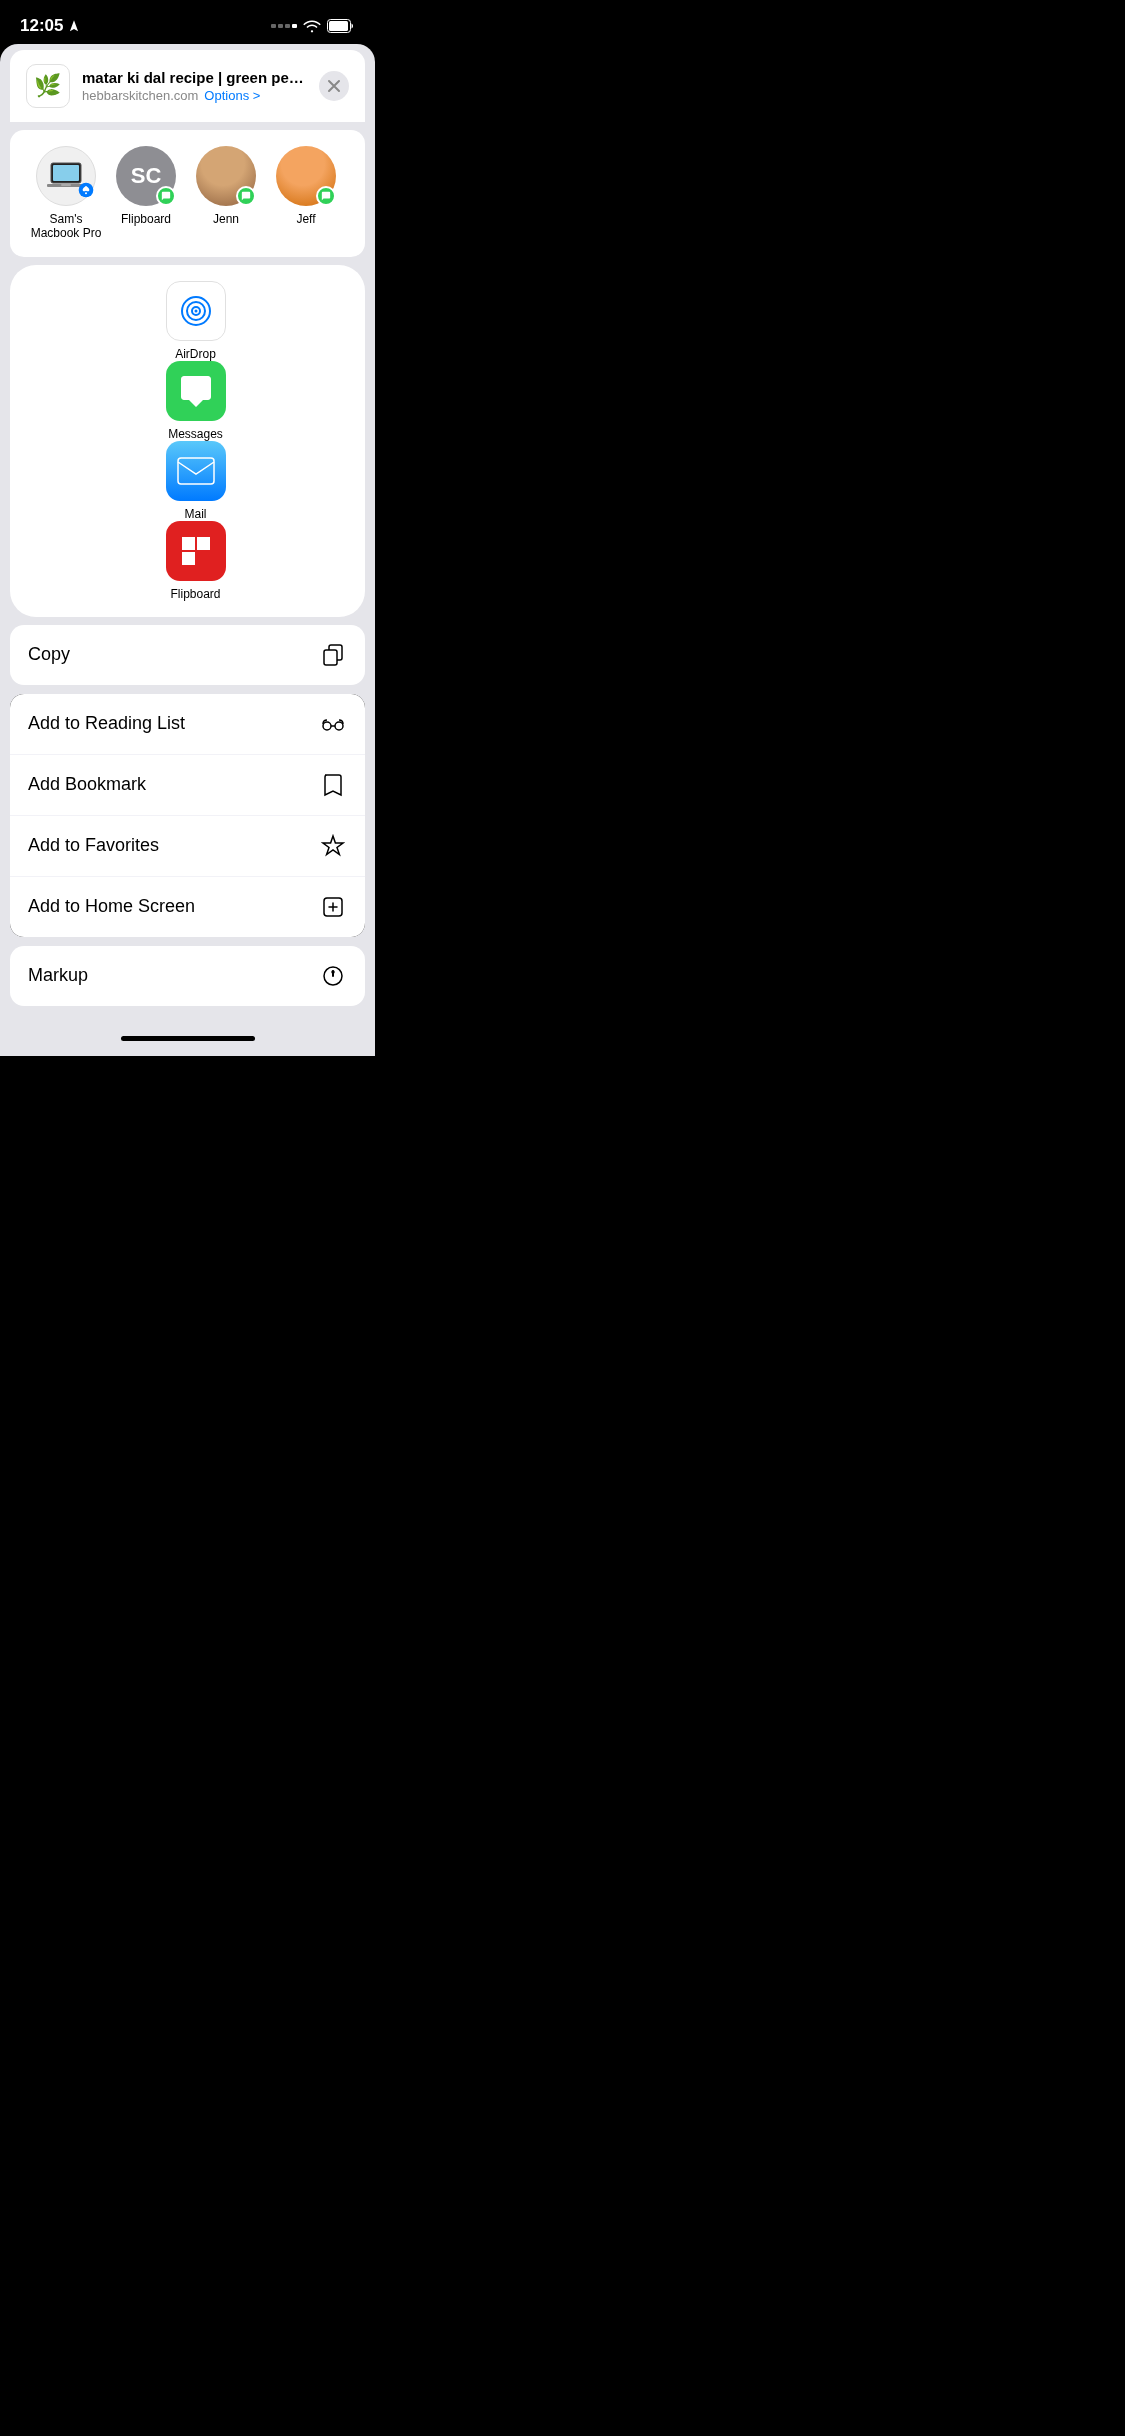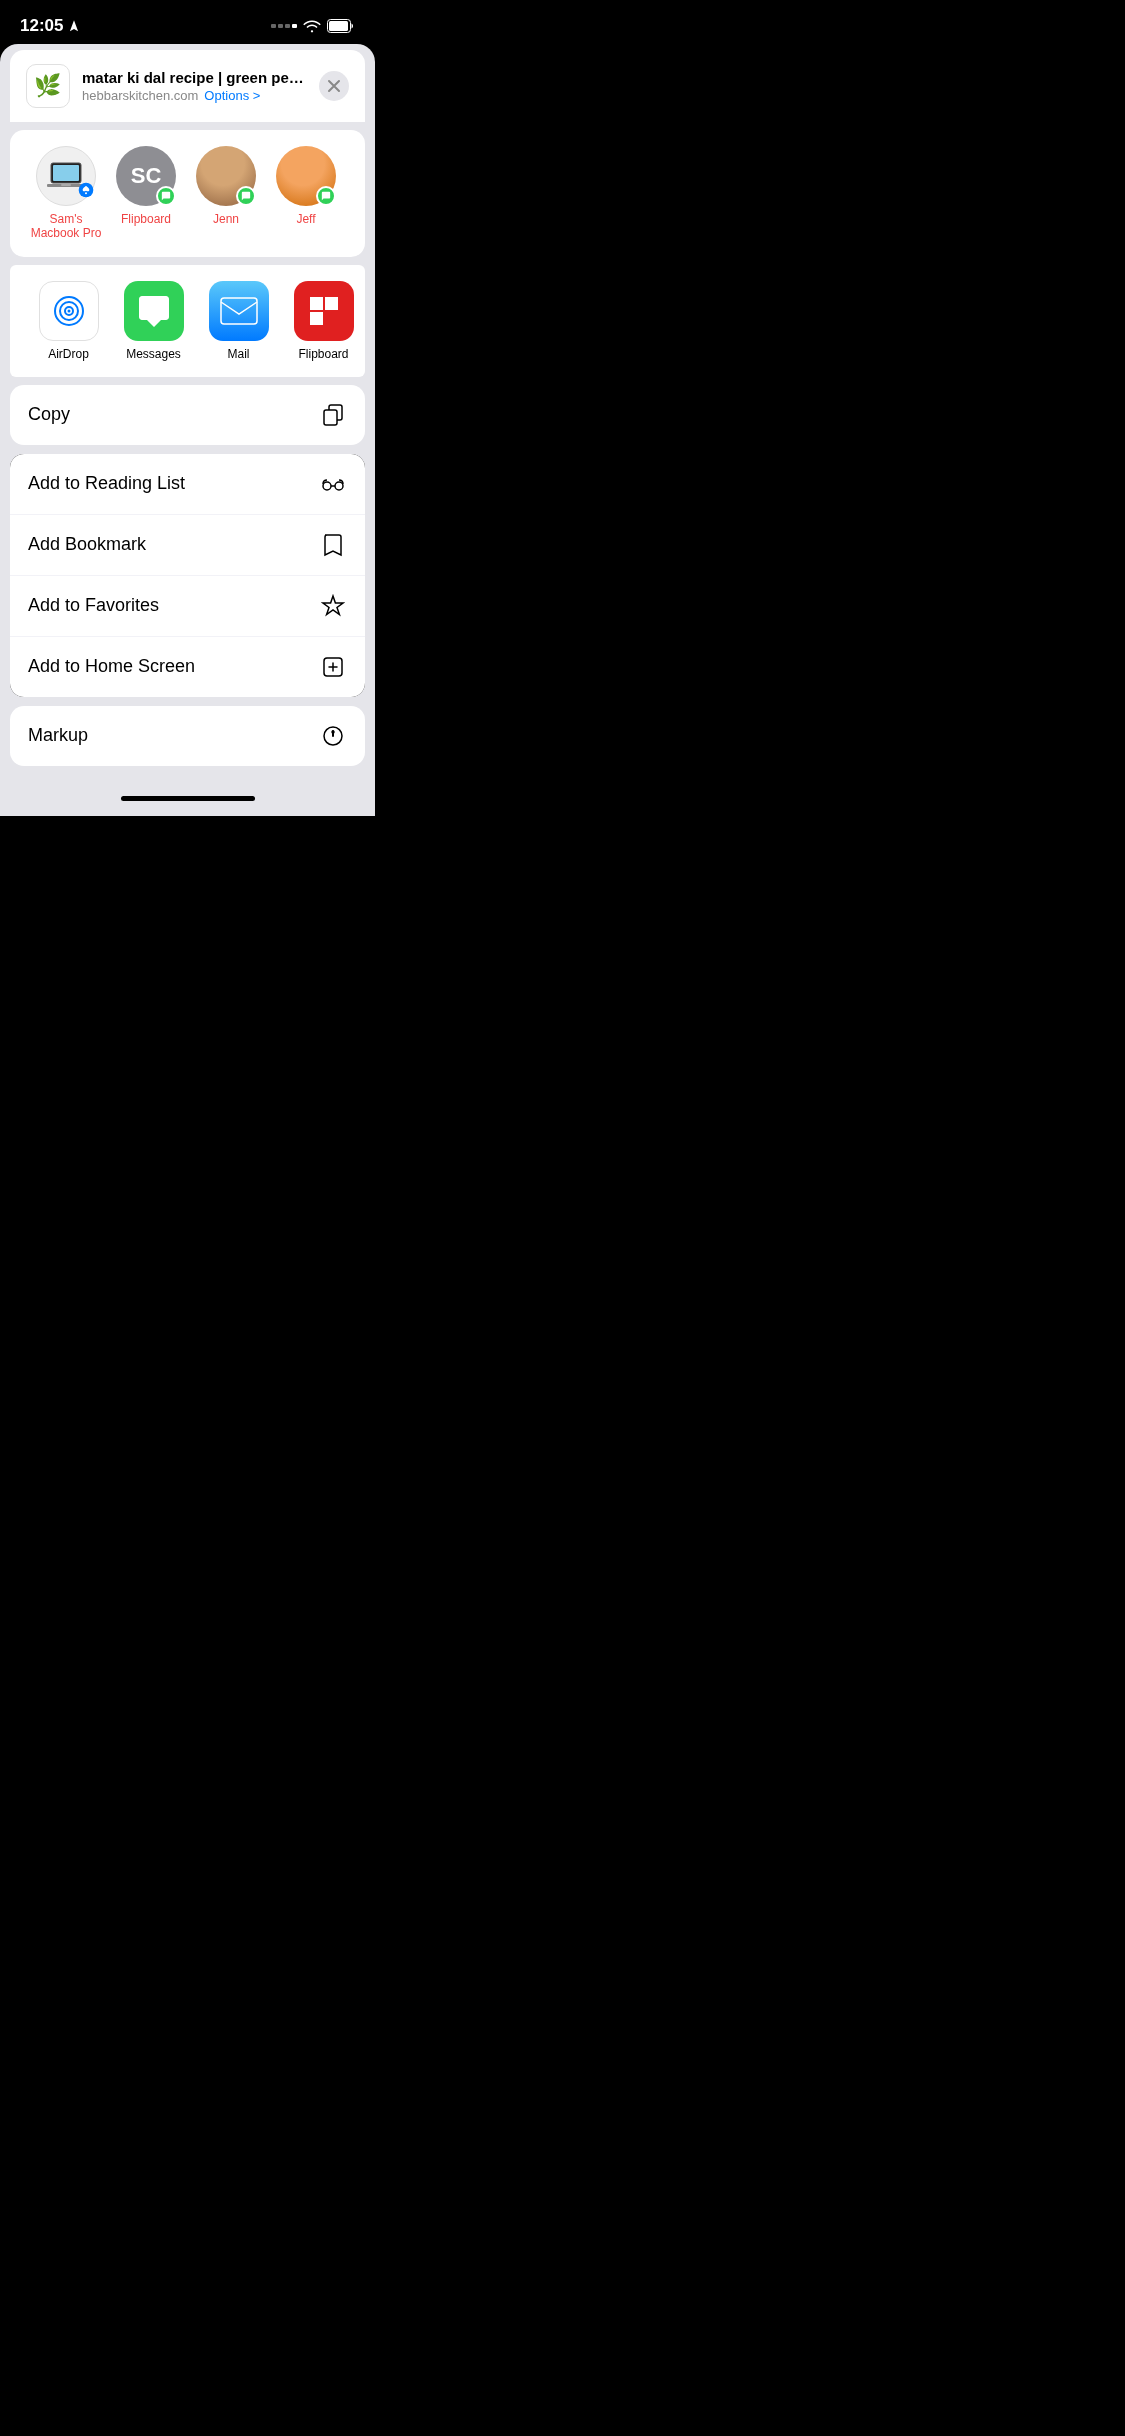--- a/index.html
+++ b/index.html
@@ -166,35 +166,36 @@
       background: #30d158;
       border-radius: 50%;
       border: 2px solid #fff;
       display: flex;
       align-items: center;
       justify-content: center;
     }
     .person-badge svg { width: 10px; height: 10px; fill: #fff; }
     .person-name {
       font-size: 12px;
-      color: #ef4444;
+      color: #000000;
       text-align: center;
       line-height: 1.2;
     }
 
     
     .apps-section {
       background: #fff;
       margin: 8px 10px;
-      border-radius: 6px;
+      border-radius: 26px;
       padding: 16px 0 16px 16px;
       display: flex;
       gap: 0;
       overflow-x: auto;
       scrollbar-width: none;
+      flex-direction: column;
     }
     .apps-section::-webkit-scrollbar { display: none; }
     .app-item {
       display: flex;
       flex-direction: column;
       align-items: center;
       gap: 6px;
       min-width: 85px;
     }
     .app-icon {

